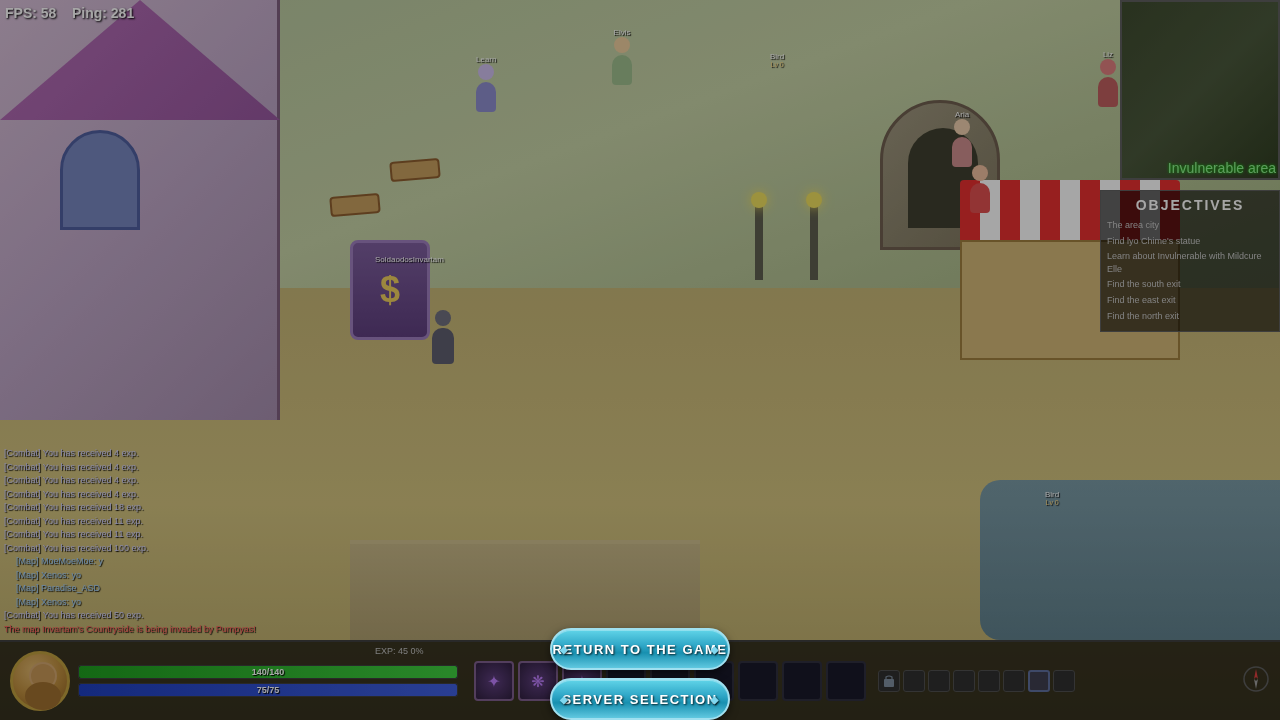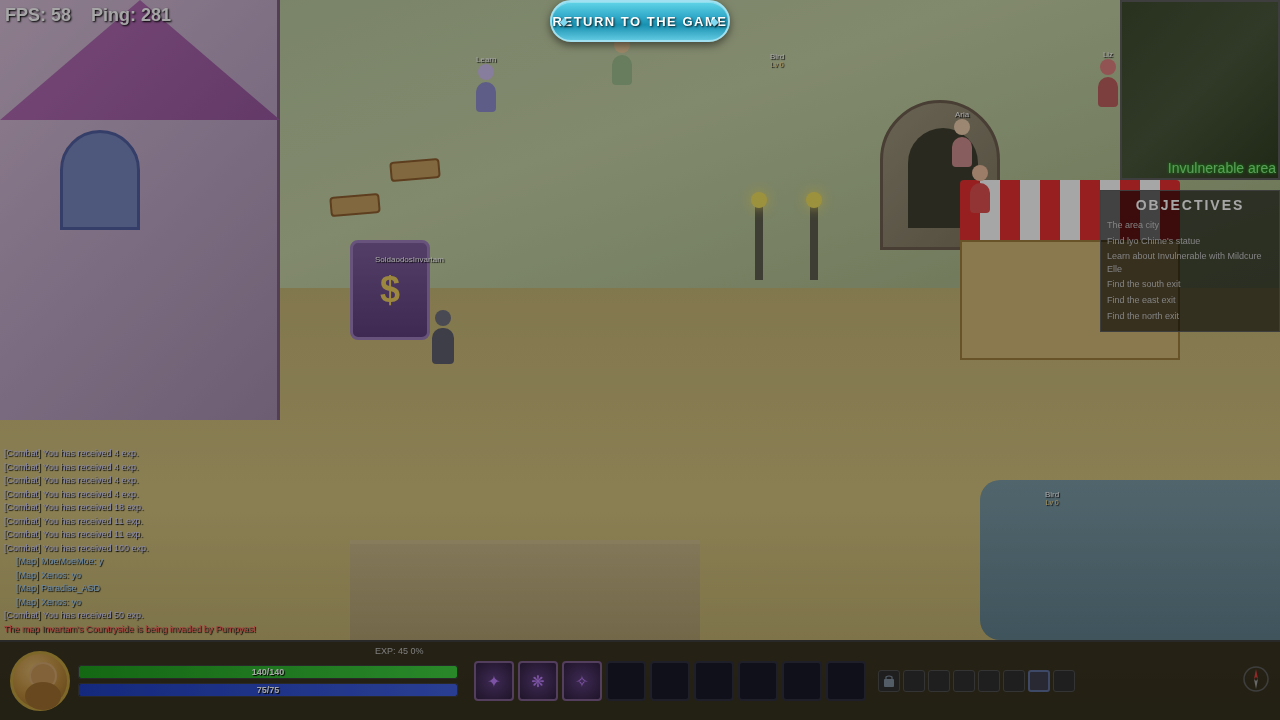--- a/index.html
+++ b/index.html
@@ -132,21 +132,21 @@
       margin-bottom: 3px;
       line-height: 1.4;
     }
 
     
     .hud-stats {
       position: absolute;
       top: 5px;
       left: 5px;
       color: #ffffff;
-      font-size: 18px;
+      font-size: 14px;
       font-weight: bold;
       text-shadow: 1px 1px 2px #000;
     }
 
     
     .chat-log {
       position: absolute;
       left: 0;
       bottom: 80px;
       width: 260px;
@@ -240,21 +240,21 @@
       background: #1a1a2a;
       border-color: #303040;
     }
 
     
     .menu-overlay {
       position: absolute;
       inset: 0;
       background: rgba(0,0,0,0.35);
       display: flex;
-      align-items: flex-start;
+      align-items: flex-end;
       justify-content: center;
       z-index: 100;
     }
 
     
     .game-menu {
       display: flex;
       flex-direction: column;
       align-items: center;
       gap: 8px;
@@ -567,20 +567,21 @@
     <div class="chat-line invasion">The map Invartam's Countryside is being invaded by Pumpyas!</div>
   </div>
 
   <div class="menu-overlay">
     <div class="game-menu">
 
       <button class="menu-btn normal">RETURN TO THE GAME</button>
 
 
 
+      <button class="menu-btn normal">SERVER SELECTION</button>
 
 
     </div>
   </div>
 
   <div class="bottom-hud">
 
     <div class="avatar-portrait" style="background:radial-gradient(circle at 40% 30%, #e0b870 0%, #c09040 50%, #906020 100%);">
       
       <svg width="60" height="60" viewBox="0 0 60 60">

